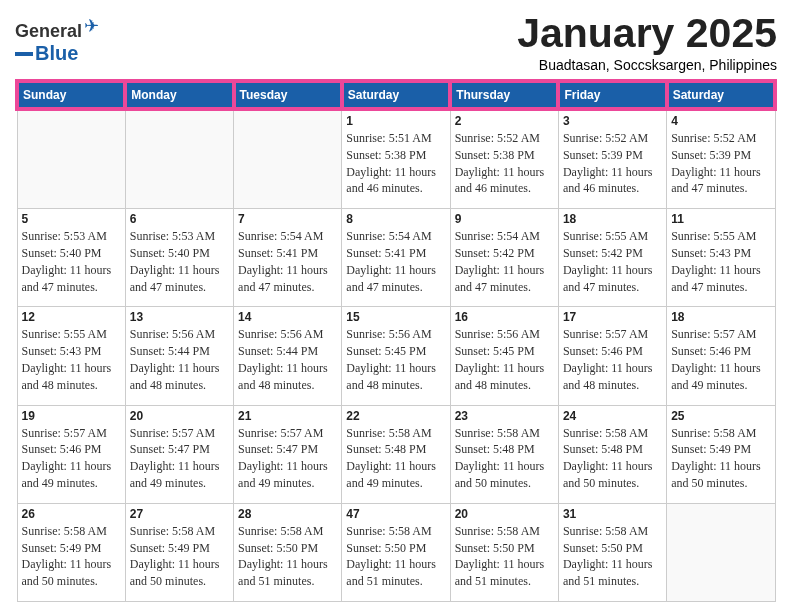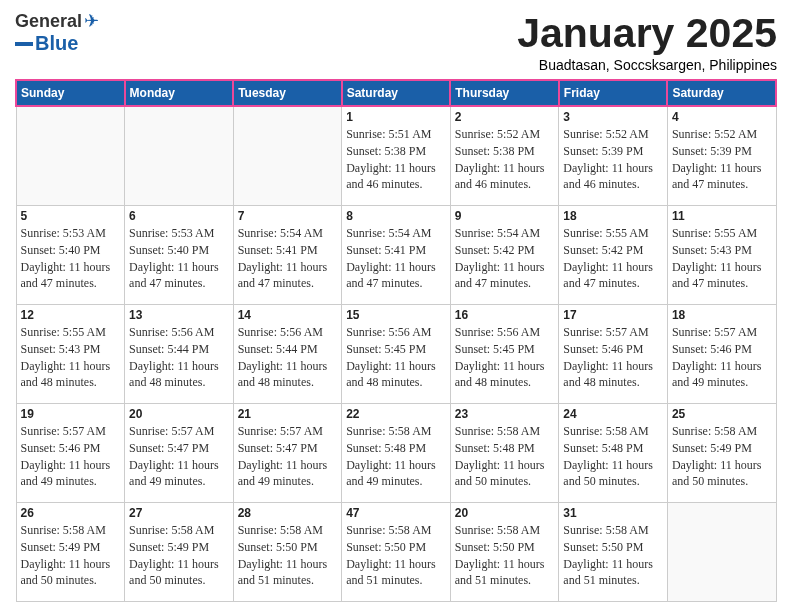--- a/index.html
+++ b/index.html
@@ -30,20 +30,21 @@
     }
     .logo-text {
       display: flex;
       align-items: center;
       gap: 0;
     }
     .logo-general {
       font-size: 18px;
       font-weight: bold;
       color: #333;
+      margin-top: 11px;
     }
     .logo-blue {
       font-size: 18px;
       font-weight: bold;
       color: #1a5fa8;
     }
     .title-block {
       text-align: right;
     }
     .month-title {
@@ -61,21 +62,21 @@
       border-collapse: collapse;
       width: 100%;
       table-layout: fixed;
     }
     .calendar th {
       background: #1a5fa8;
       color: #fff;
       font-size: 12px;
       font-weight: bold;
       padding: 5px 4px;
-      border: 2px solid #ec4899;
+      border: 4px solid #ec4899;
       text-align: left;
     }
     .calendar td {
       border: 1px solid #ccc;
       vertical-align: top;
       padding: 3px 4px;
       font-size: 9.5px;
       color: #333;
       background: #fff;
     }

